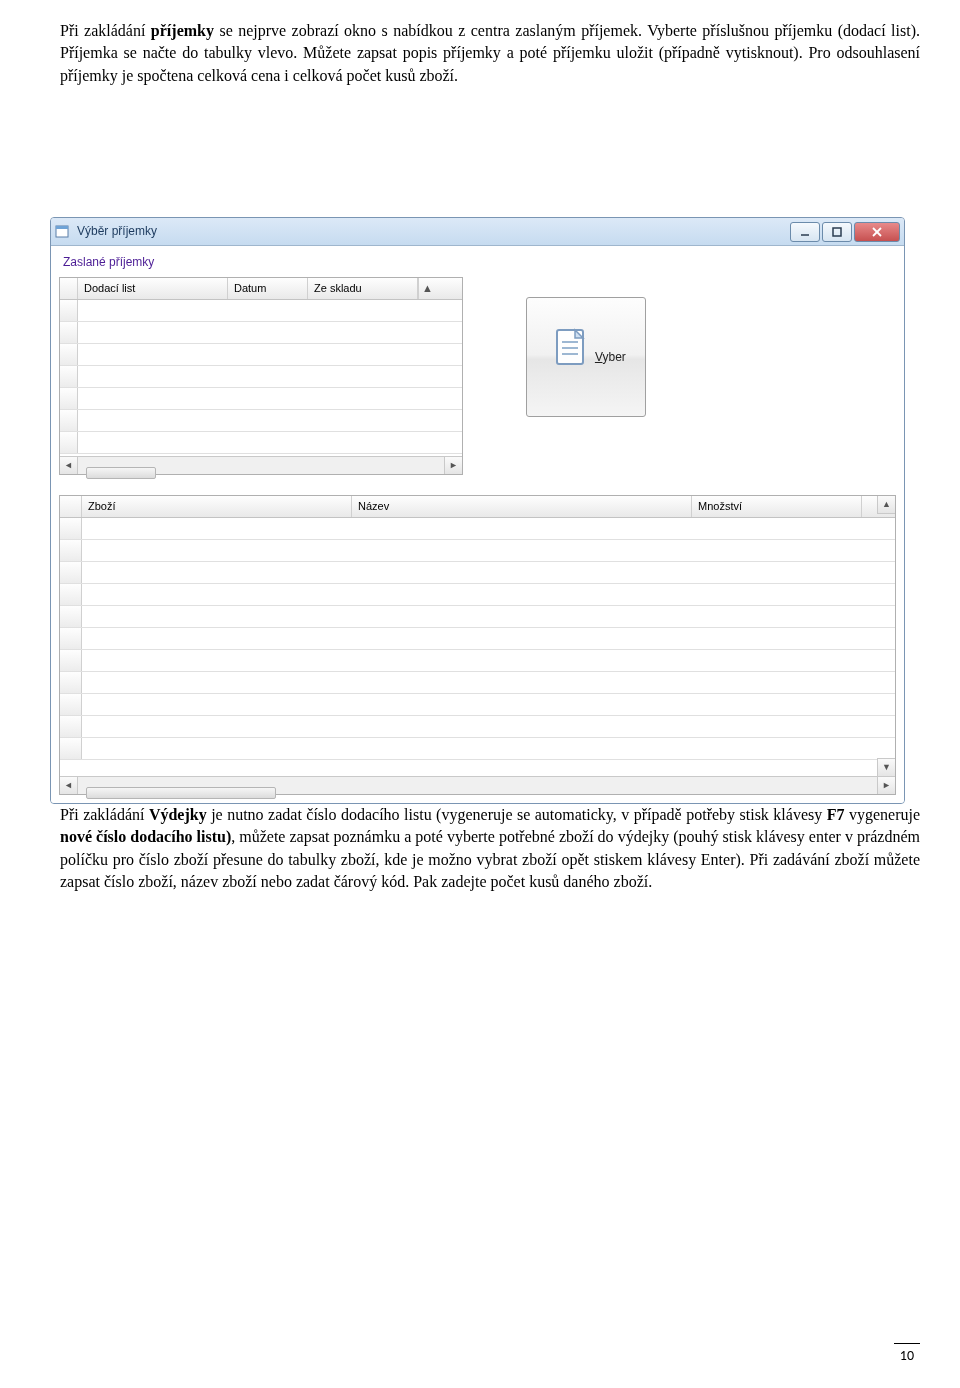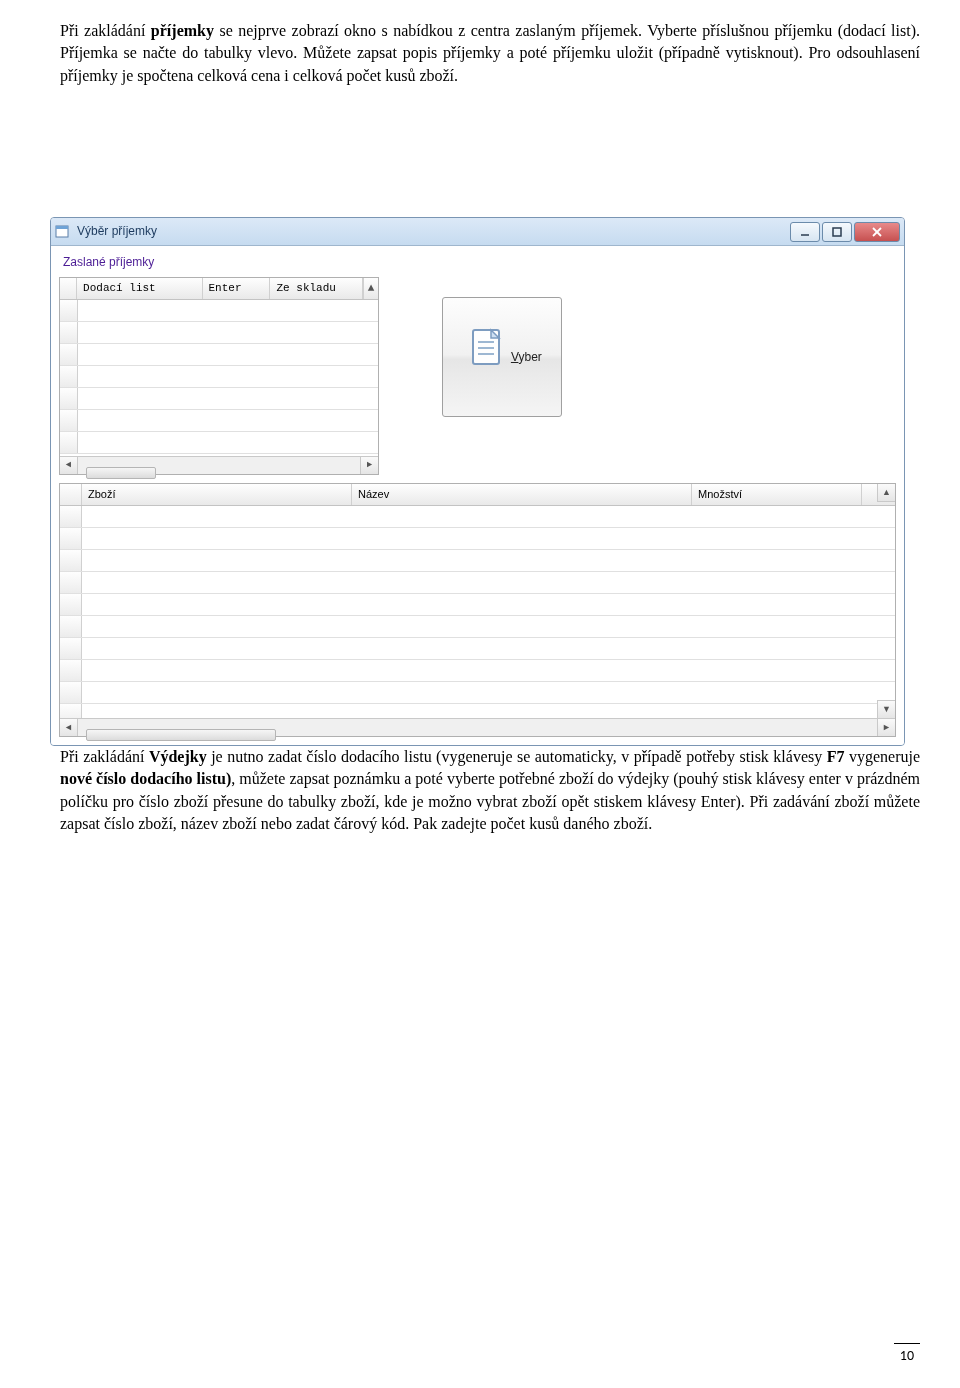--- a/index.html
+++ b/index.html
@@ -60,22 +60,22 @@
     background: #fff;
     padding: 8px;
   }
   .label { color: #4c1d95; margin: 0 0 6px 4px; }
 
   .grid-wrap {
     border: 1px solid #b0b0b0;
     background: #fff;
     position: relative;
   }
-  .grid1 { width: 320px; height: 198px; display: inline-block; vertical-align: top; font-family: Liberation Mono, monospace; }
-  .grid2 { width: 100%; height: 254px; margin-top: 8px; }
+  .grid1 { width: 404px; height: 198px; display: inline-block; vertical-align: top; }
+  .grid2 { width: 100%; height: 300px; margin-top: 20px; }
 
   .grid-header {
     height: 22px;
     display: flex;
     background: linear-gradient(#fefefe, #e9e9e9);
     border-bottom: 1px solid #c3c3c3;
     font-size: 11px;
   }
   .grid-header .col {
     border-right: 1px solid #d0d0d0;
@@ -209,21 +209,21 @@
   </div>
 
   <div class="client">
     <div class="label">Zaslané příjemky</div>
 
     <div>
       <div class="grid-wrap grid1">
         <div class="grid-header">
           <div class="col c0"></div>
           <div class="col c1">Dodací list</div>
-          <div class="col c2">Enter</div>
+          <div class="col c2">Datum</div>
           <div class="col c3">Ze skladu</div>
           <div class="arrow">▲</div>
         </div>
         <div class="grid-rows">
           <div class="grid-row">
               <div class="rowhead"></div>
             </div>
           <div class="grid-row">
               <div class="rowhead"></div>
             </div>

